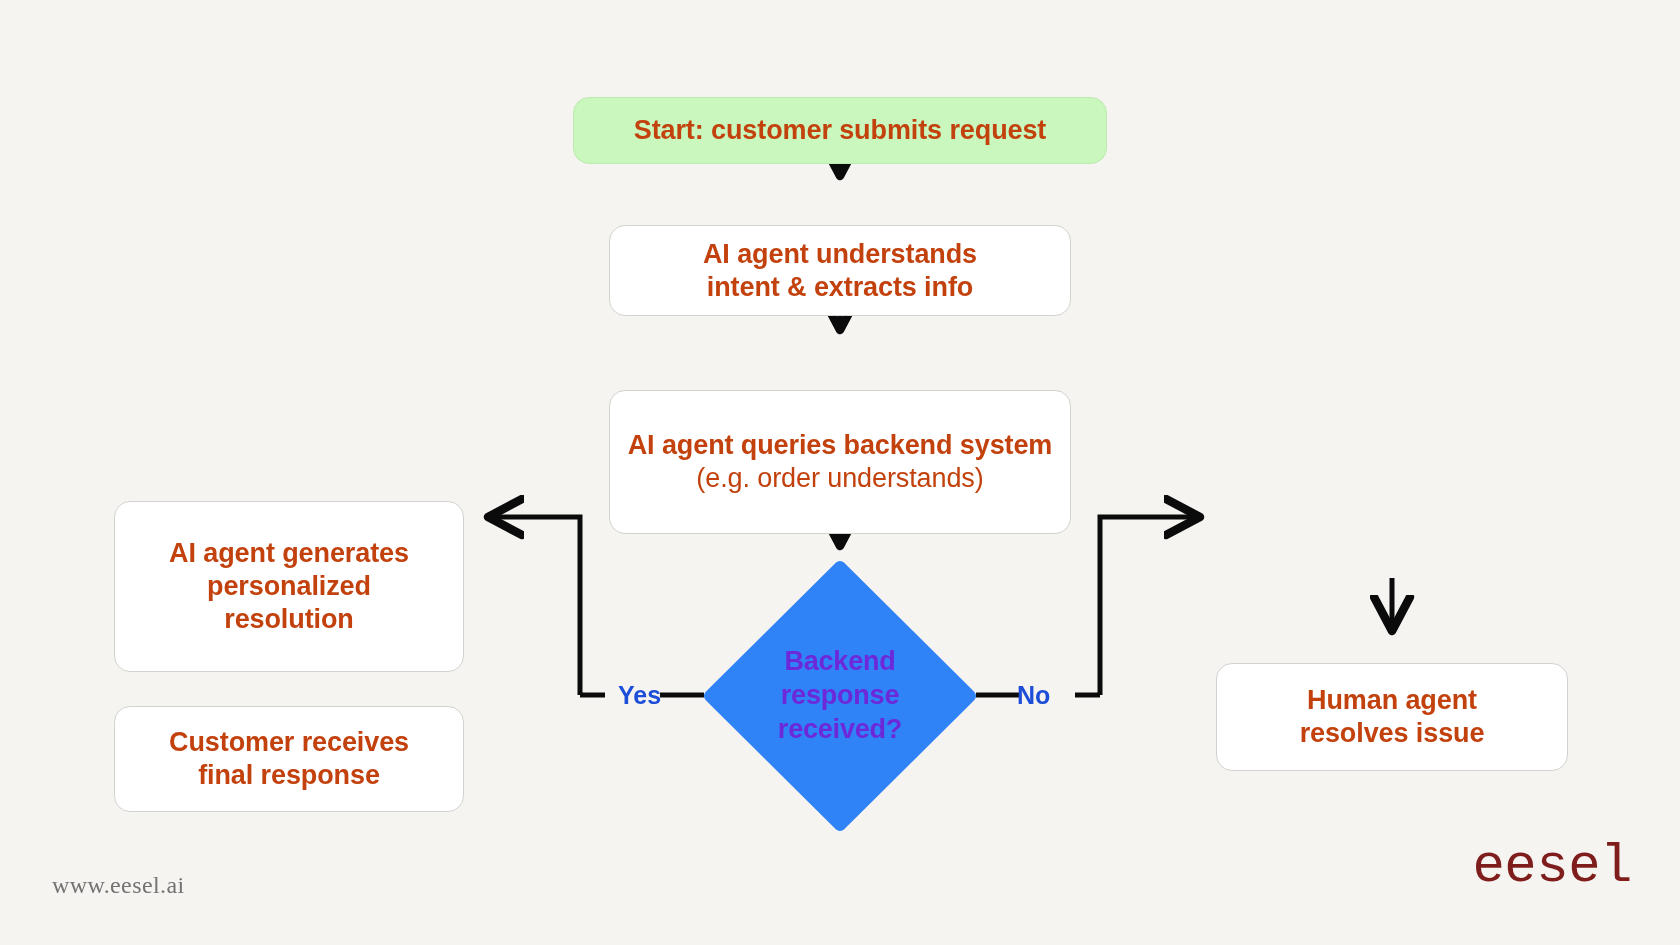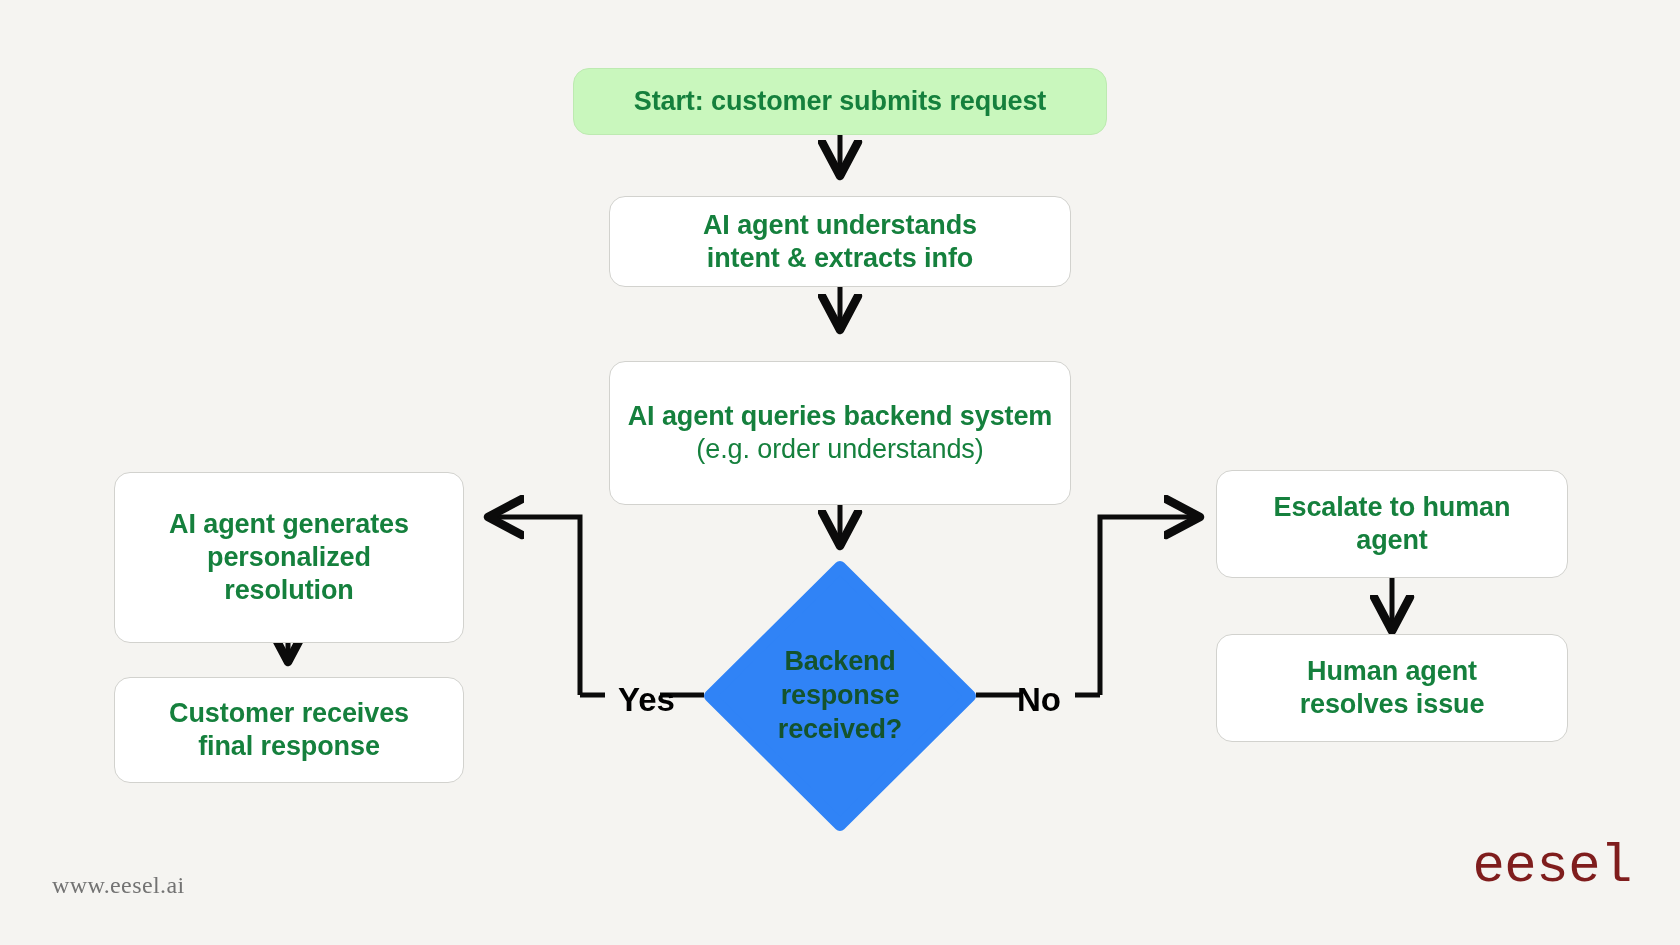--- a/index.html
+++ b/index.html
@@ -28,22 +28,23 @@
     pointer-events: none;
   }
   .node {
     position: absolute;
     box-sizing: border-box;
     display: flex;
     align-items: center;
     justify-content: center;
     text-align: center;
     line-height: 1.22;
-    color: #15803d;
+    color: #c2410c;
     letter-spacing: -0.1px;
+    margin-top: 29px;
   }
   .node-box {
     background: #ffffff;
     border: 1.6px solid #d2d2ce;
     border-radius: 16px;
     font-weight: bold;
     font-size: 27px;
     padding: 6px 16px;
   }
   .node-start {
@@ -72,32 +73,32 @@
   }
   .diamond-label {
     position: absolute;
     left: 0; top: 0;
     width: 100%;
     height: 100%;
     display: flex;
     align-items: center;
     justify-content: center;
     text-align: center;
-    color: #14532d;
+    color: #6d28d9;
     font-weight: bold;
     font-size: 27px;
     line-height: 1.25;
     letter-spacing: -0.2px;
   }
   .edge-label {
     position: absolute;
     font-family: "Liberation Sans", sans-serif;
     font-weight: bold;
-    font-size: 33px;
-    color: #000000;
+    font-size: 25px;
+    color: #1d4ed8;
     white-space: nowrap;
   }
   .footer-url {
     position: absolute;
     left: 52px;
     top: 872px;
     font-family: "Liberation Serif", serif;
     font-size: 24px;
     color: #737373;
     letter-spacing: 0.4px;
@@ -200,26 +201,20 @@
     </span>
   </div>
 
   <div class="node node-box" style="left:114px; top:677px; width:350px; height:106px;">
     <span class="node-text-inner">
       <span>Customer receives</span><br>
       <span>final response</span>
     </span>
   </div>
 
-  <div class="node node-box" style="left:1216px; top:470px; width:352px; height:108px;">
-    <span class="node-text-inner">
-      <span>Escalate to human</span><br>
-      <span>agent</span>
-    </span>
-  </div>
 
   <div class="node node-box" style="left:1216px; top:634px; width:352px; height:108px;">
     <span class="node-text-inner">
       <span>Human agent</span><br>
       <span>resolves issue</span>
     </span>
   </div>
 
   <div class="footer-url">www.eesel.ai</div>
 

